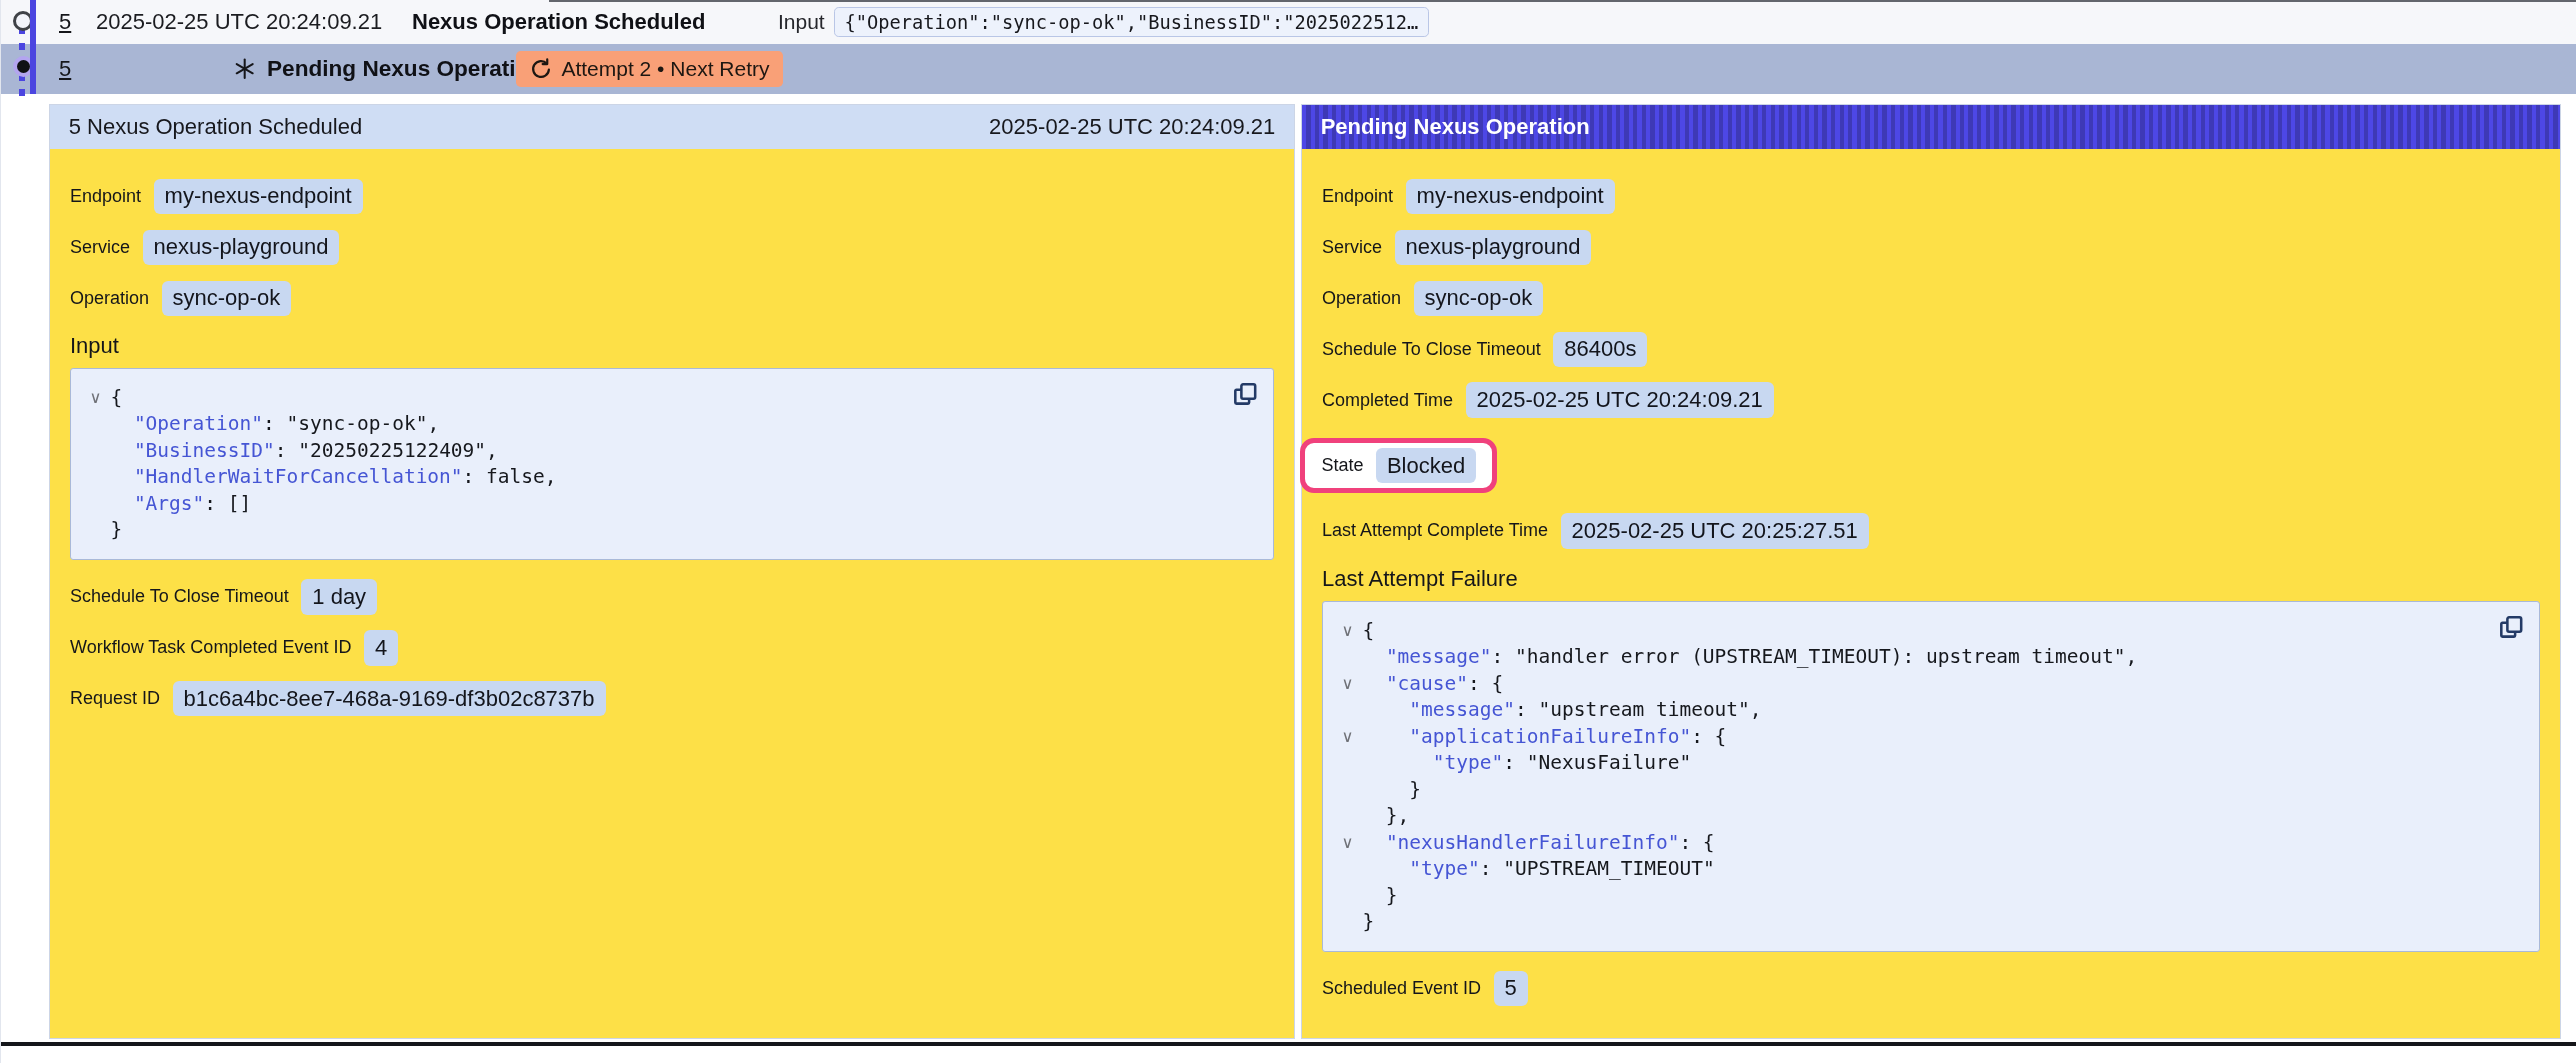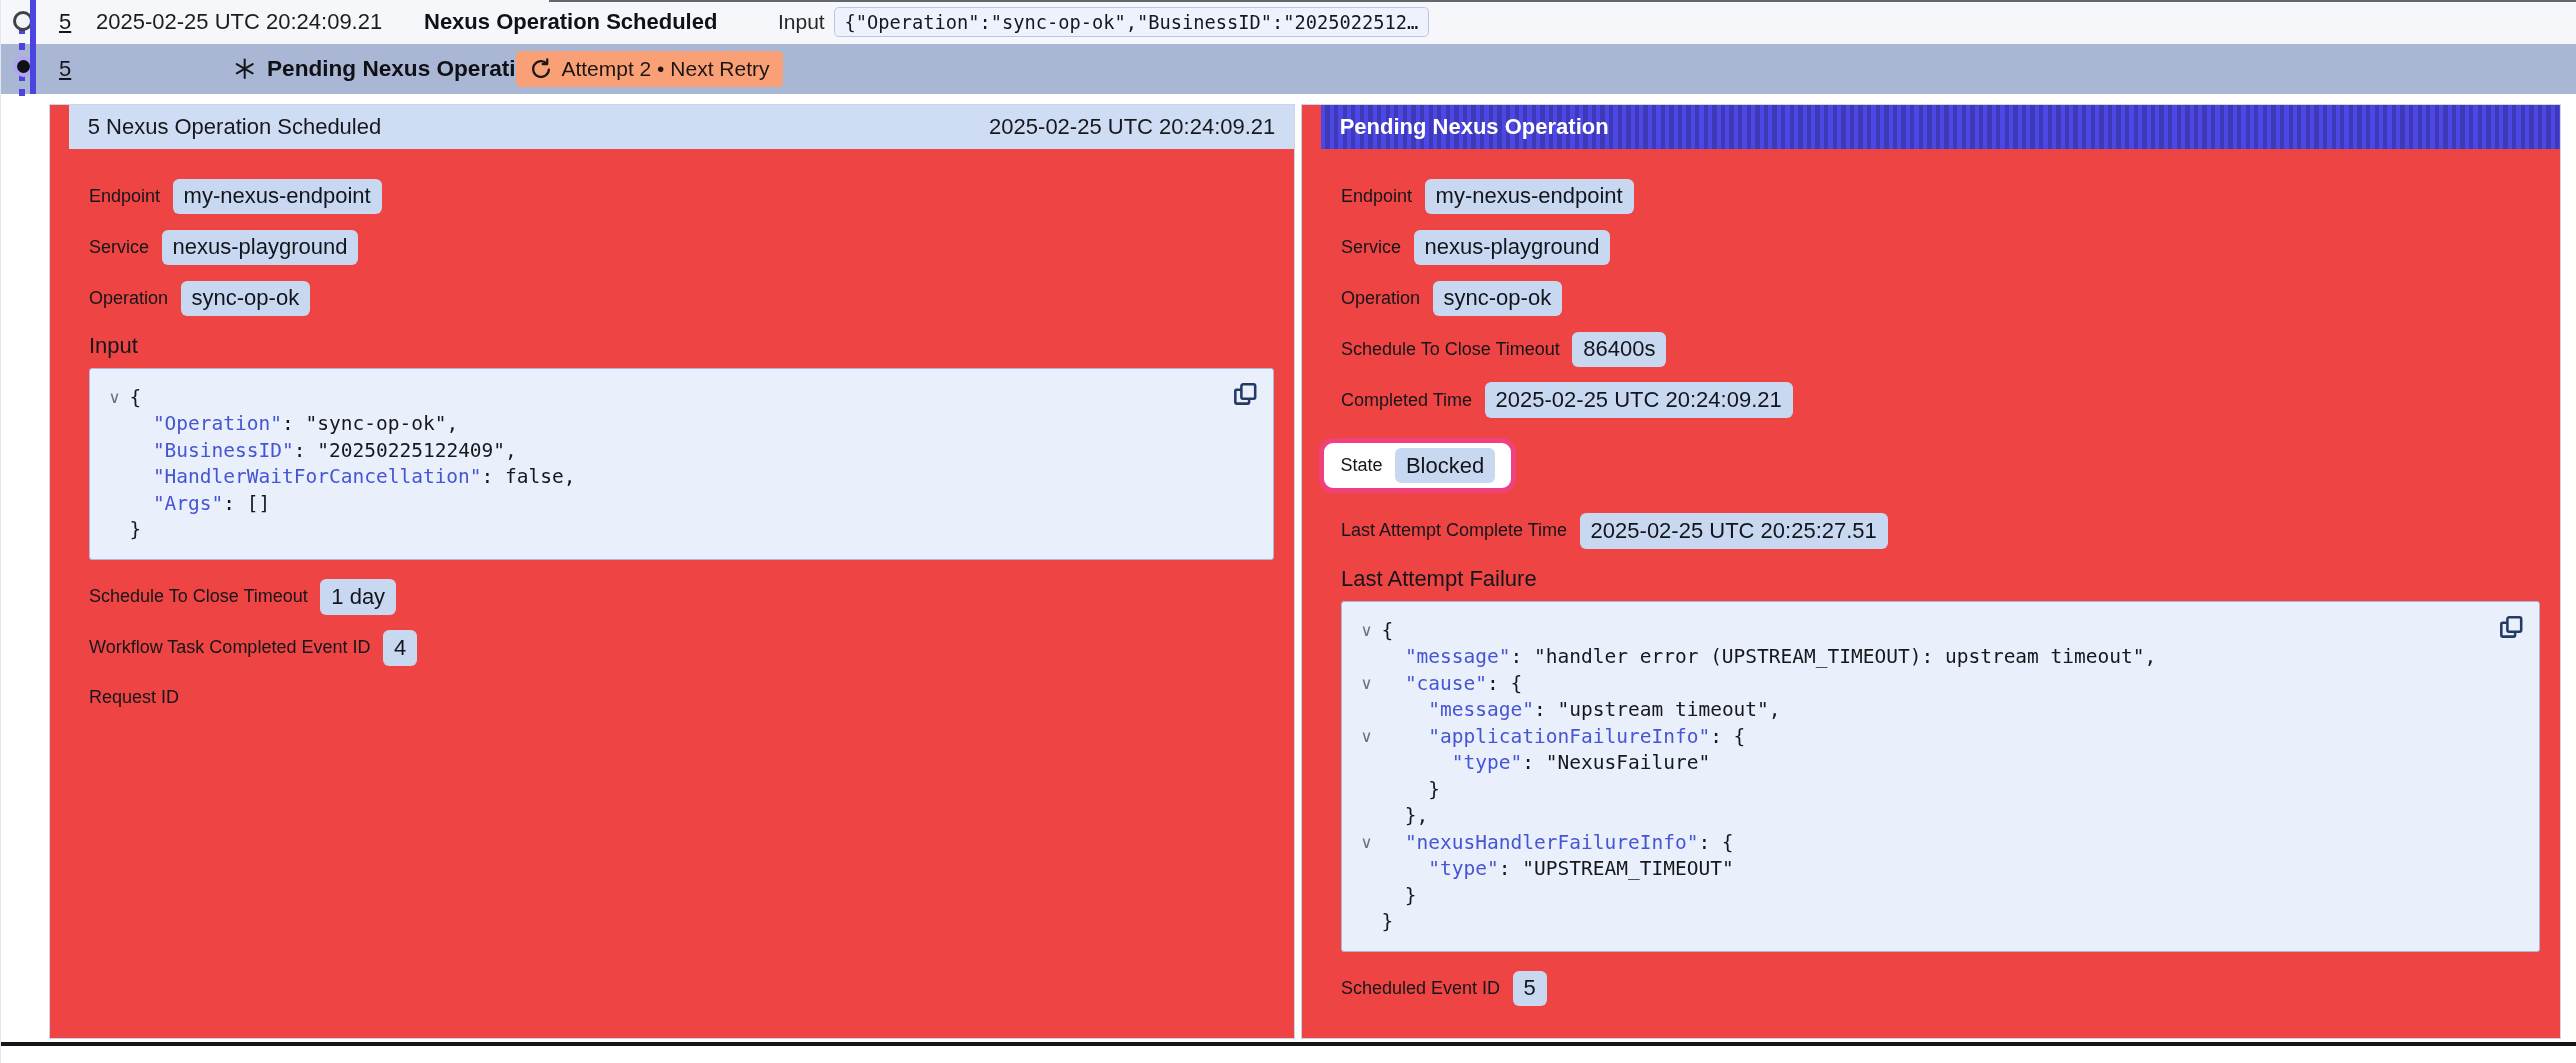--- a/index.html
+++ b/index.html
@@ -28,21 +28,21 @@
   }
   
   .tl-bar{position:absolute;left:29px;top:0;width:5.5px;height:94px;background:var(--indigo);z-index:3;}
   .tl-dash{position:absolute;left:18px;top:26.5px;width:5.5px;height:70px;z-index:1;
     background:repeating-linear-gradient(180deg,var(--indigo) 0 7px,transparent 7px 15.6px);}
   .tl-circle{position:absolute;left:11.7px;top:11px;width:14px;height:14px;border:3.9px solid #3f4247;
     border-radius:50%;background:#f2f4fa;z-index:2;}
   .tl-dot{position:absolute;left:15.6px;top:60px;width:13.3px;height:13.3px;background:#101114;border-radius:50%;
     box-shadow:0 0 0 3.9px #b3a5ef;z-index:2;}
   
-  .panel{position:absolute;top:104px;height:935px;background:#ef4444;border:0.8px solid #ccd5e6;box-sizing:border-box;padding-left:19px;}
+  .panel{position:absolute;top:104px;height:935px;background:#fde047;border:0.8px solid #ccd5e6;box-sizing:border-box;}
   .panel-left{left:48px;width:1246px;}
   .panel-right{left:1300px;width:1260px;}
   .panel-header{height:44px;display:flex;align-items:center;justify-content:space-between;
     padding:0 18.7px;font-size:22px;}
   .panel-header.blue{background:var(--header_left);color:#17181d;}
   .panel-header.striped{
     background:repeating-linear-gradient(90deg,var(--stripe_light) 0 4.3px,var(--stripe_dark) 4.3px 8.6px);
     color:#ffffff;font-weight:700;}
   .panel-body{padding:14px 20px;}
   .field{display:flex;align-items:center;min-height:33px;margin:15.6px 0;gap:12.5px;}
@@ -75,21 +75,21 @@
 <div class="canvas">
   <div class="top-line"></div>
 
   <div class="row1">
     <div class="row-inner" style="left:58px;">
         <span class="evt-id">5</span>
       </div>
     <div class="row-inner" style="left:95px;">
         <span class="evt-time">2025-02-25 UTC 20:24:09.21</span>
       </div>
-    <div class="row-inner" style="left:423px;justify-content:center;">
+    <div class="row-inner" style="left:411px;justify-content:center;">
         <span class="evt-title">Nexus Operation Scheduled</span>
       </div>
     <div class="row-inner" style="left:777px;">
         <span class="inp-label">Input</span>
       </div>
     <div class="row-inner" style="left:833px;">
         <span class="inp-chip">{"Operation":"sync-op-ok","BusinessID":"2025022512…</span>
       </div>
   </div>
 
@@ -182,20 +182,21 @@
           <div class="field">
             <span class="flabel">Schedule To Close Timeout</span>
             <span class="chip">1 day</span>
           </div>
           <div class="field">
             <span class="flabel">Workflow Task Completed Event ID</span>
             <span class="chip">4</span>
           </div>
           <div class="field">
             <span class="flabel">Request ID</span>
+            <span class="chip">b1c6a4bc-8ee7-468a-9169-df3b02c8737b</span>
           </div>
         </div>
     </div>
   </div>
 
   <div class="panel panel-right">
     <div class="panel-header striped">
       <span>Pending Nexus Operation</span>
     </div>
     <div class="panel-body">

